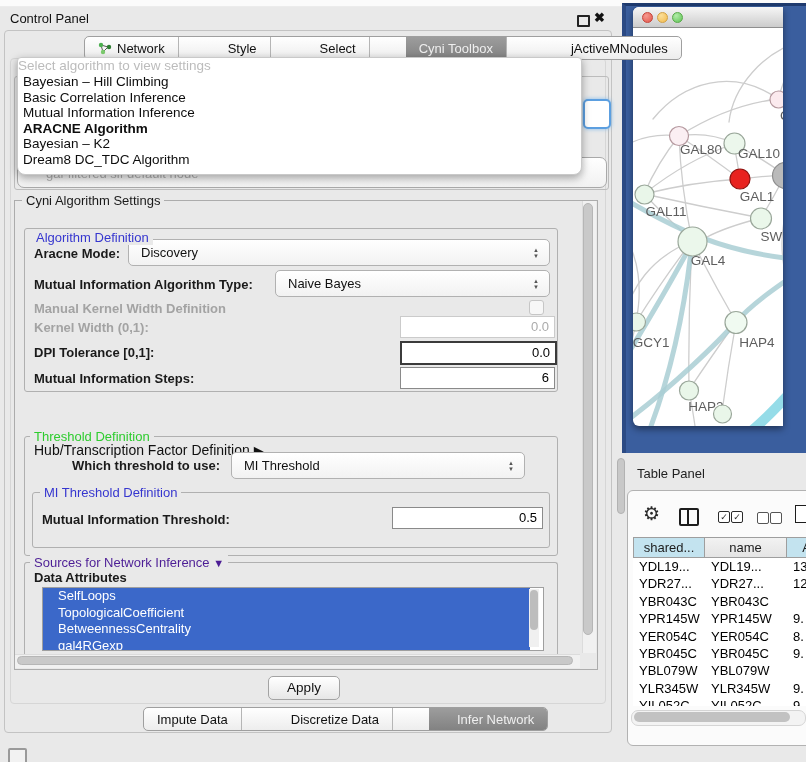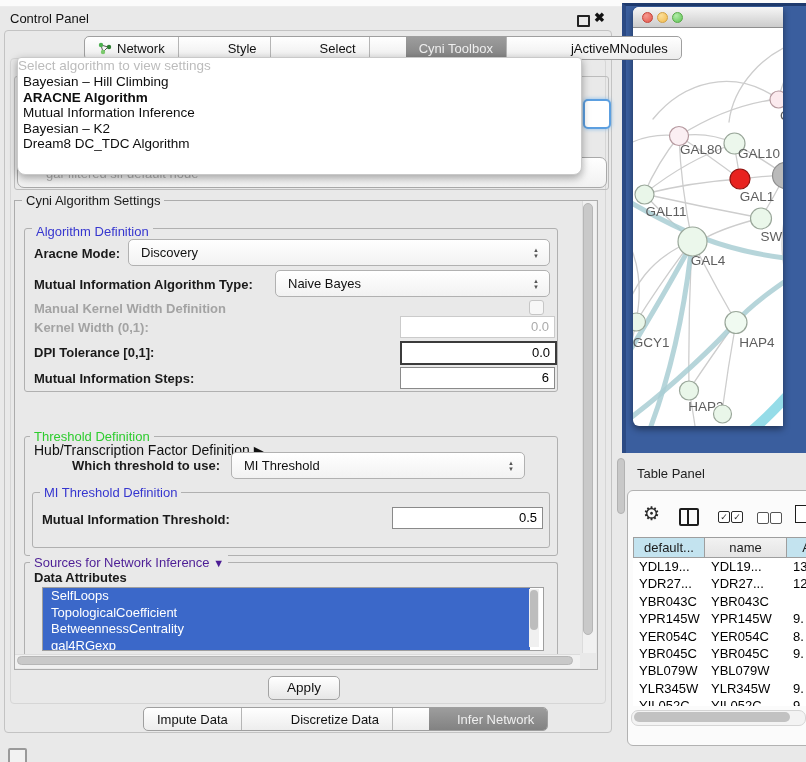--- a/index.html
+++ b/index.html
@@ -38,21 +38,21 @@
   .lbld{position:absolute;font-size:13px;font-weight:bold;color:#a3a3a3;white-space:nowrap;}
   .combo{position:absolute;border:1px solid #b1b1b1;border-radius:5px;background:linear-gradient(#ffffff,#f2f2f2);font-size:13px;color:#111;cursor:pointer;}
   .combo .cv{position:absolute;left:12px;top:0;line-height:25px;}
   .arrows{position:absolute;right:8px;top:50%;margin-top:-6px;width:8px;color:#555;}
   .arrows::before{content:"▲";display:block;font-size:6px;line-height:6px;}
   .arrows::after{content:"▼";display:block;font-size:6px;line-height:6px;}
   .field{position:absolute;background:#ffffff;font-size:13px;text-align:right;padding-right:5px;line-height:20px;}
   .cb{position:absolute;width:13px;height:13px;border:1px solid #c6c6c6;border-radius:3px;background:#f7f7f7;}
   .hublbl{position:absolute;font-size:14px;color:#111;cursor:pointer;}
   .attrlist{position:absolute;left:42px;top:587px;width:500px;height:62px;background:#ffffff;border:1px solid #9f9f9f;overflow:hidden;}
-  .attrrow{width:487px;height:16.5px;line-height:16.5px;background:#3b68c9;color:#ffffff;font-size:13px;padding-left:8px;box-sizing:border-box;cursor:pointer;}
+  .attrrow{width:487px;height:16.5px;line-height:16.5px;background:#3b68c9;color:#ffffff;font-size:13px;padding-left:15px;box-sizing:border-box;cursor:pointer;}
   .lsb{position:absolute;left:529px;top:589px;width:10px;height:58px;background:#f0f0f0;}
   .lsb-th{position:absolute;left:530px;top:590px;width:8px;height:40px;background:#bdbdbd;border-radius:4px;}
   .vsb{left:582px;top:201px;width:13px;height:452px;background:#f1f1f1;border-left:1px solid #dcdcdc;}
   .vsb-th{left:583px;top:203px;width:10px;height:432px;background:#c9c9c9;border-radius:5px;border:1px solid #b6b6b6;box-sizing:border-box;}
   .hsb{left:15px;top:654px;width:565px;height:13px;background:#f1f1f1;border-top:1px solid #dcdcdc;}
   .hsb-th{left:17px;top:656px;width:556px;height:9px;background:#c9c9c9;border-radius:5px;border:1px solid #b6b6b6;box-sizing:border-box;}
   .applybtn{left:268px;top:676px;width:70px;height:22px;border:1px solid #a3a3a3;border-radius:5px;background:linear-gradient(#ffffff,#e7e7e7);font-size:13.5px;color:#111;text-align:center;line-height:21px;cursor:pointer;}
   
   .canvas{left:622px;top:3px;width:184px;height:450px;background:#3a5e9e;border-left:4px solid #2b4a84;border-top:3px solid #1e3a6e;box-sizing:border-box;}
   .netwin{left:633px;top:7px;width:150px;height:419px;background:#ffffff;border-radius:6px 0 0 6px;box-shadow:0 3px 7px rgba(0,0,0,.45);overflow:hidden;}
@@ -120,32 +120,33 @@
     </div>
 
   <div class="abs frag-group"></div>
   <div class="abs frag-combo"></div>
   <div class="abs combo2">gal-filtered sif default node</div>
 
   <div class="abs popup">
     <div class="pp-ph">Select algorithm to view settings</div>
     <div id="dditems">
         <div class="dd-item">Bayesian – Hill Climbing</div>
+        <div class="dd-item">Basic Correlation Inference</div>
+        <div class="dd-item">Mutual Information Inference</div>
         <div class="dd-item b">ARACNE Algorithm</div>
-        <div class="dd-item">Mutual Information Inference</div>
         <div class="dd-item">Bayesian – K2</div>
         <div class="dd-item">Dream8 DC_TDC Algorithm</div>
       </div>
   </div>
 
   <div class="abs spane"></div>
   <span class="gtitle" style="left:22px;top:193px;color:#1a1a1a;">Cyni Algorithm Settings</span>
 
   <div class="abs group" style="left:24px;top:228px;width:532px;height:162px;"></div>
-  <span class="gtitle" style="left:32px;top:224px;color:#3636cf;">Algorithm Definition</span>
+  <span class="gtitle" style="left:32px;top:230px;color:#3636cf;">Algorithm Definition</span>
 
   <span class="lblb" style="left:34px;top:246px;">Aracne Mode:</span>
   <div class="combo" style="left:128px;top:239px;width:420px;height:25px;">
     <span class="cv">Discovery</span>
     <span class="arrows"></span>
   </div>
 
   <span class="lblb" style="left:34px;top:277px;">Mutual Information Algorithm Type:</span>
   <div class="combo" style="left:275px;top:270px;width:273px;height:25px;">
     <span class="cv">Naive Bayes</span>
@@ -291,21 +292,21 @@
   <div class="abs gear">⚙</div>
   <div class="abs colsic"></div>
   <div class="cbx" style="left:718px;top:511px;">✓</div>
   <div class="cbx" style="left:731px;top:511px;">✓</div>
   <div class="cbx" style="left:757px;top:512px;border-color:#555;"></div>
   <div class="cbx" style="left:770px;top:512px;border-color:#555;"></div>
   <div class="abs pageic"></div>
 
   <div class="abs tbl">
     <div class="tbl-h" id="tblhead">
-        <div class="tbl-hc" style="width: 72px; background: rgb(195, 227, 239);">default...</div>
+        <div class="tbl-hc" style="width: 72px; background: rgb(195, 227, 239);">shared...</div>
         <div class="tbl-hc" style="width: 82px; background: linear-gradient(rgb(242, 242, 242), rgb(228, 228, 228));">name</div>
         <div class="tbl-hc" style="width: 40px; background: rgb(195, 227, 239);">A</div>
       </div>
     <div class="tbl-body" id="tblbody">
         <div class="tbl-r">
           <div class="tbl-c" style="width: 72px;">YDL19...</div>
           <div class="tbl-c" style="width: 82px;">YDL19...</div>
           <div class="tbl-c" style="width: 40px;">13</div>
         </div>
         <div class="tbl-r">

